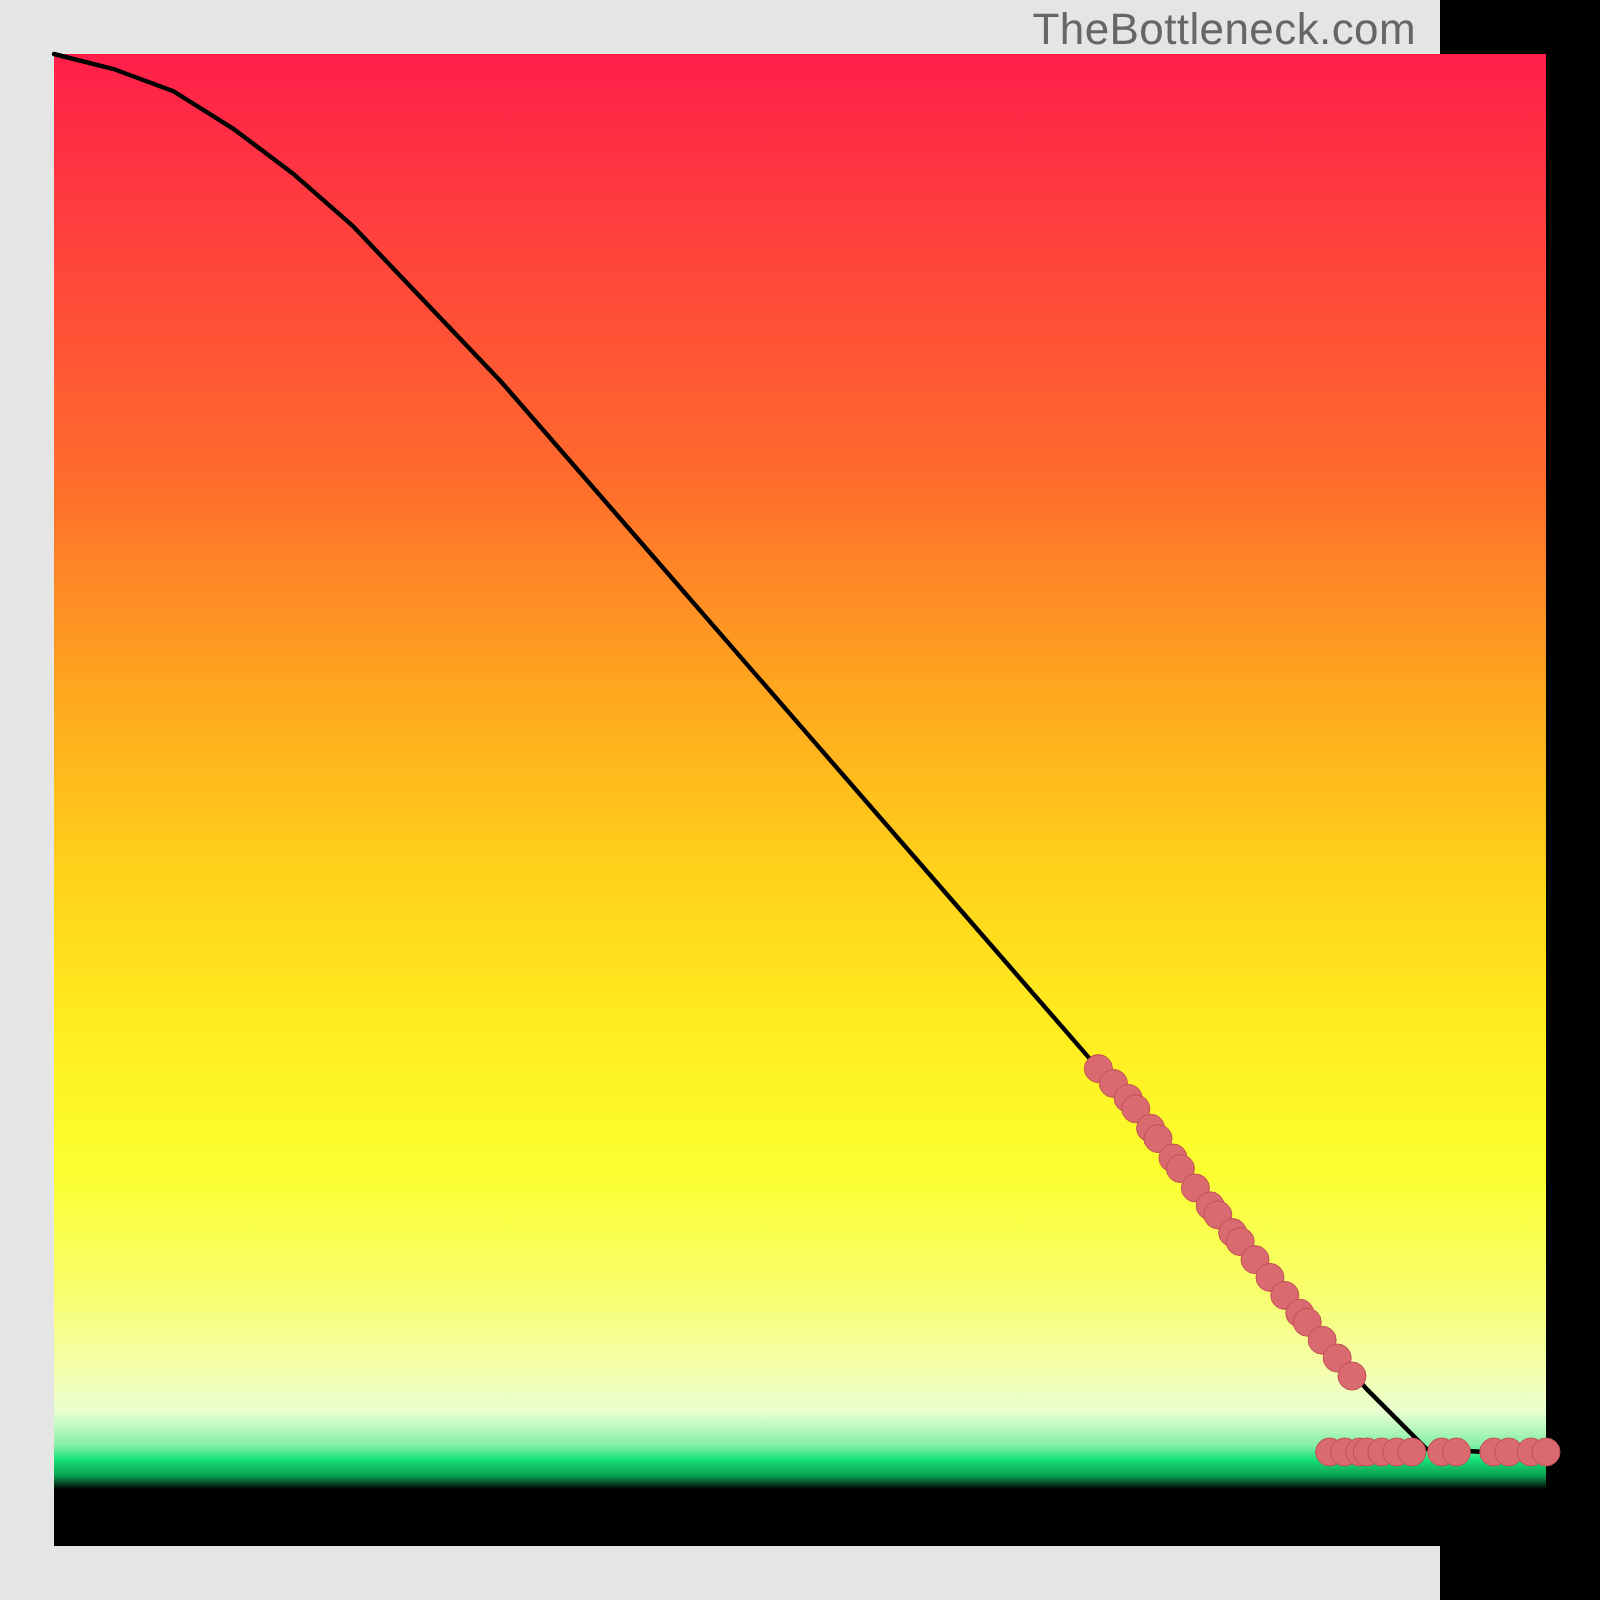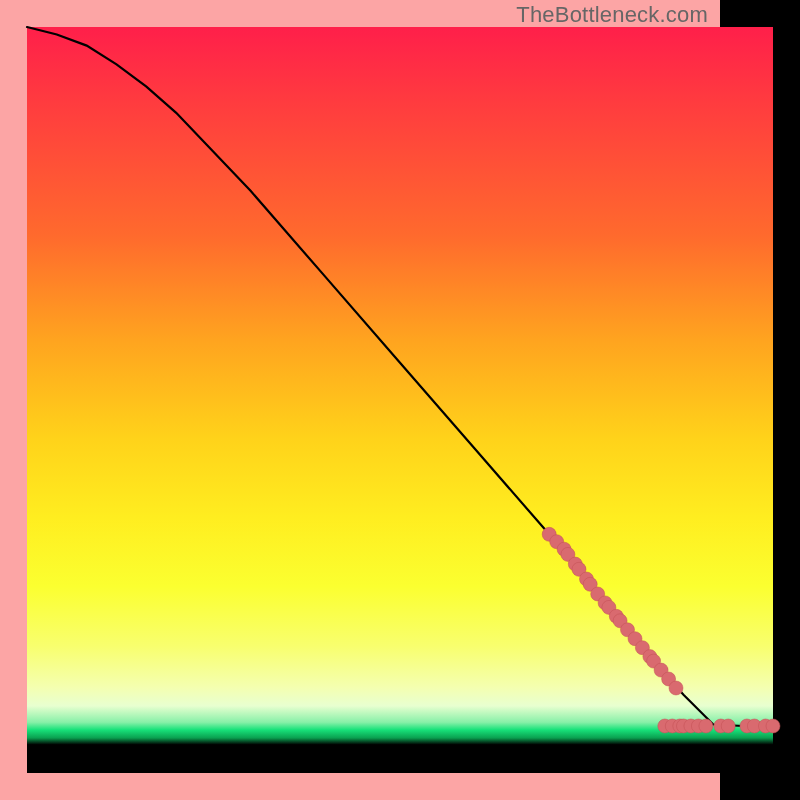--- a/index.html
+++ b/index.html
@@ -8,21 +8,21 @@
     width: 800px;
     height: 800px;
     background: #000;
     overflow: hidden;
     font-family: Arial, Helvetica, sans-serif;
   }
   .frame {
     position: relative;
     width: 720px;
     height: 800px;
-    background: #fca5a5;
+    background: #e5e5e5;
   }
   .watermark {
     position: absolute;
     top: 2px;
     right: 12px;
     color: #666;
     font-size: 22px;
     font-weight: 500;
     letter-spacing: 0.2px;
     z-index: 10;

